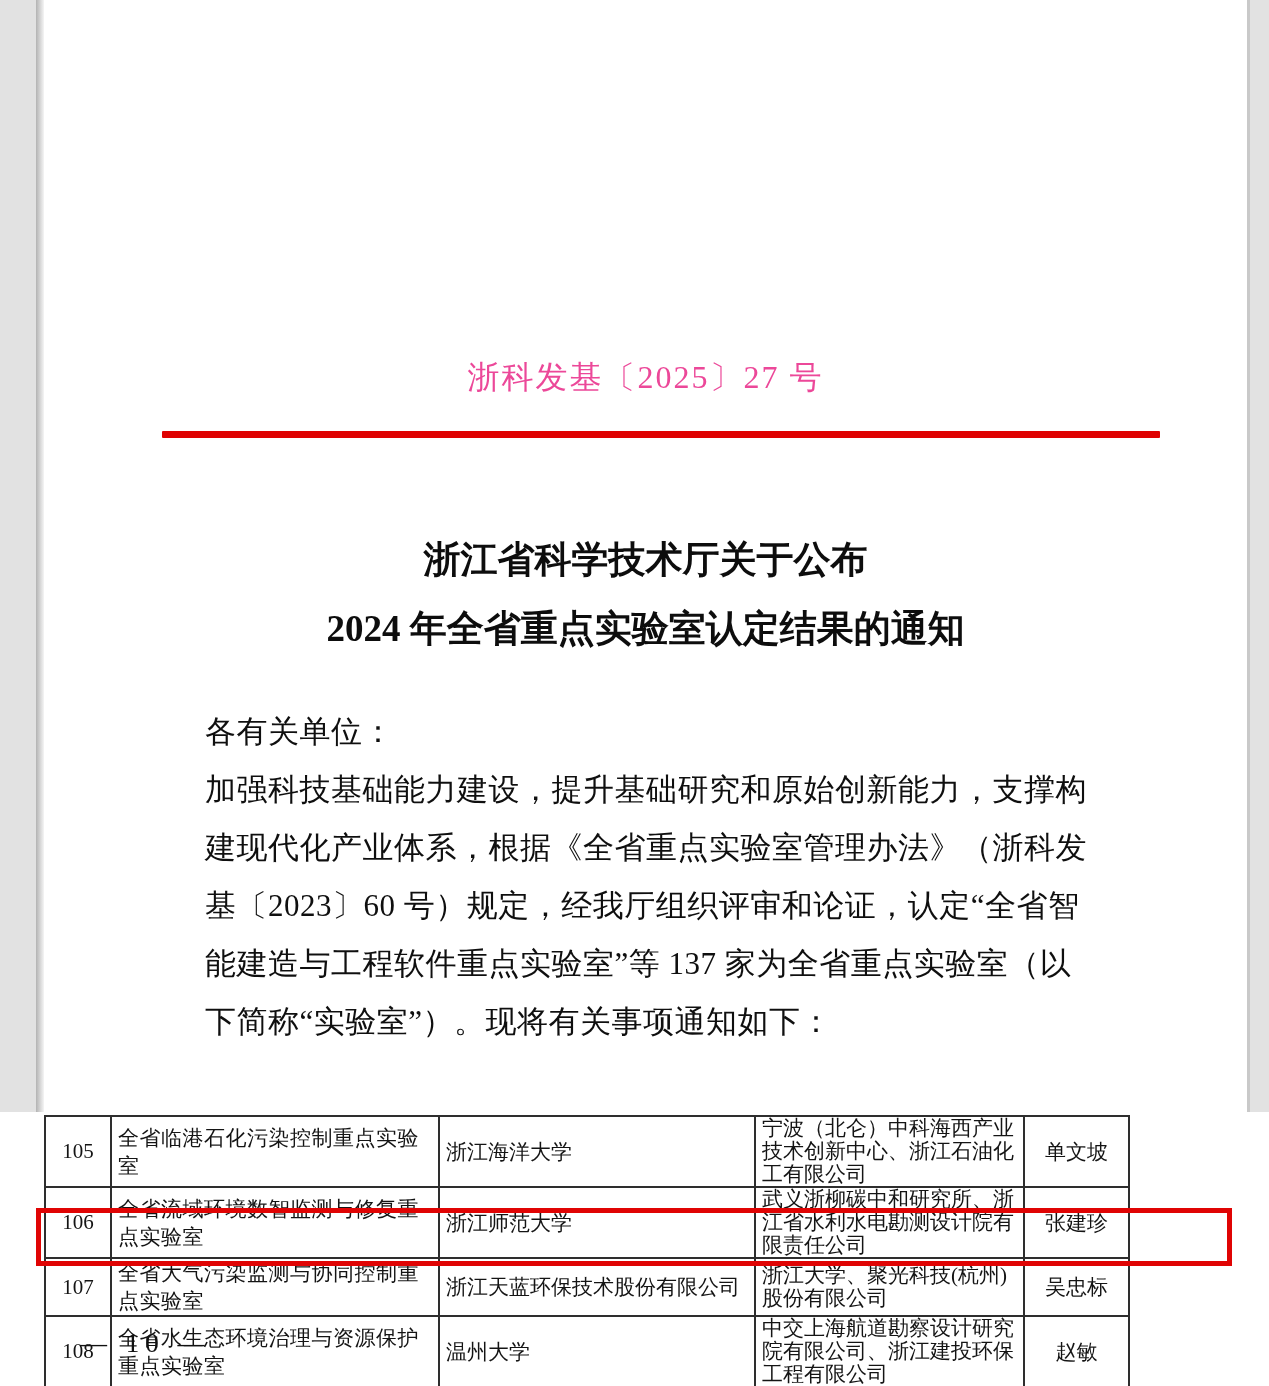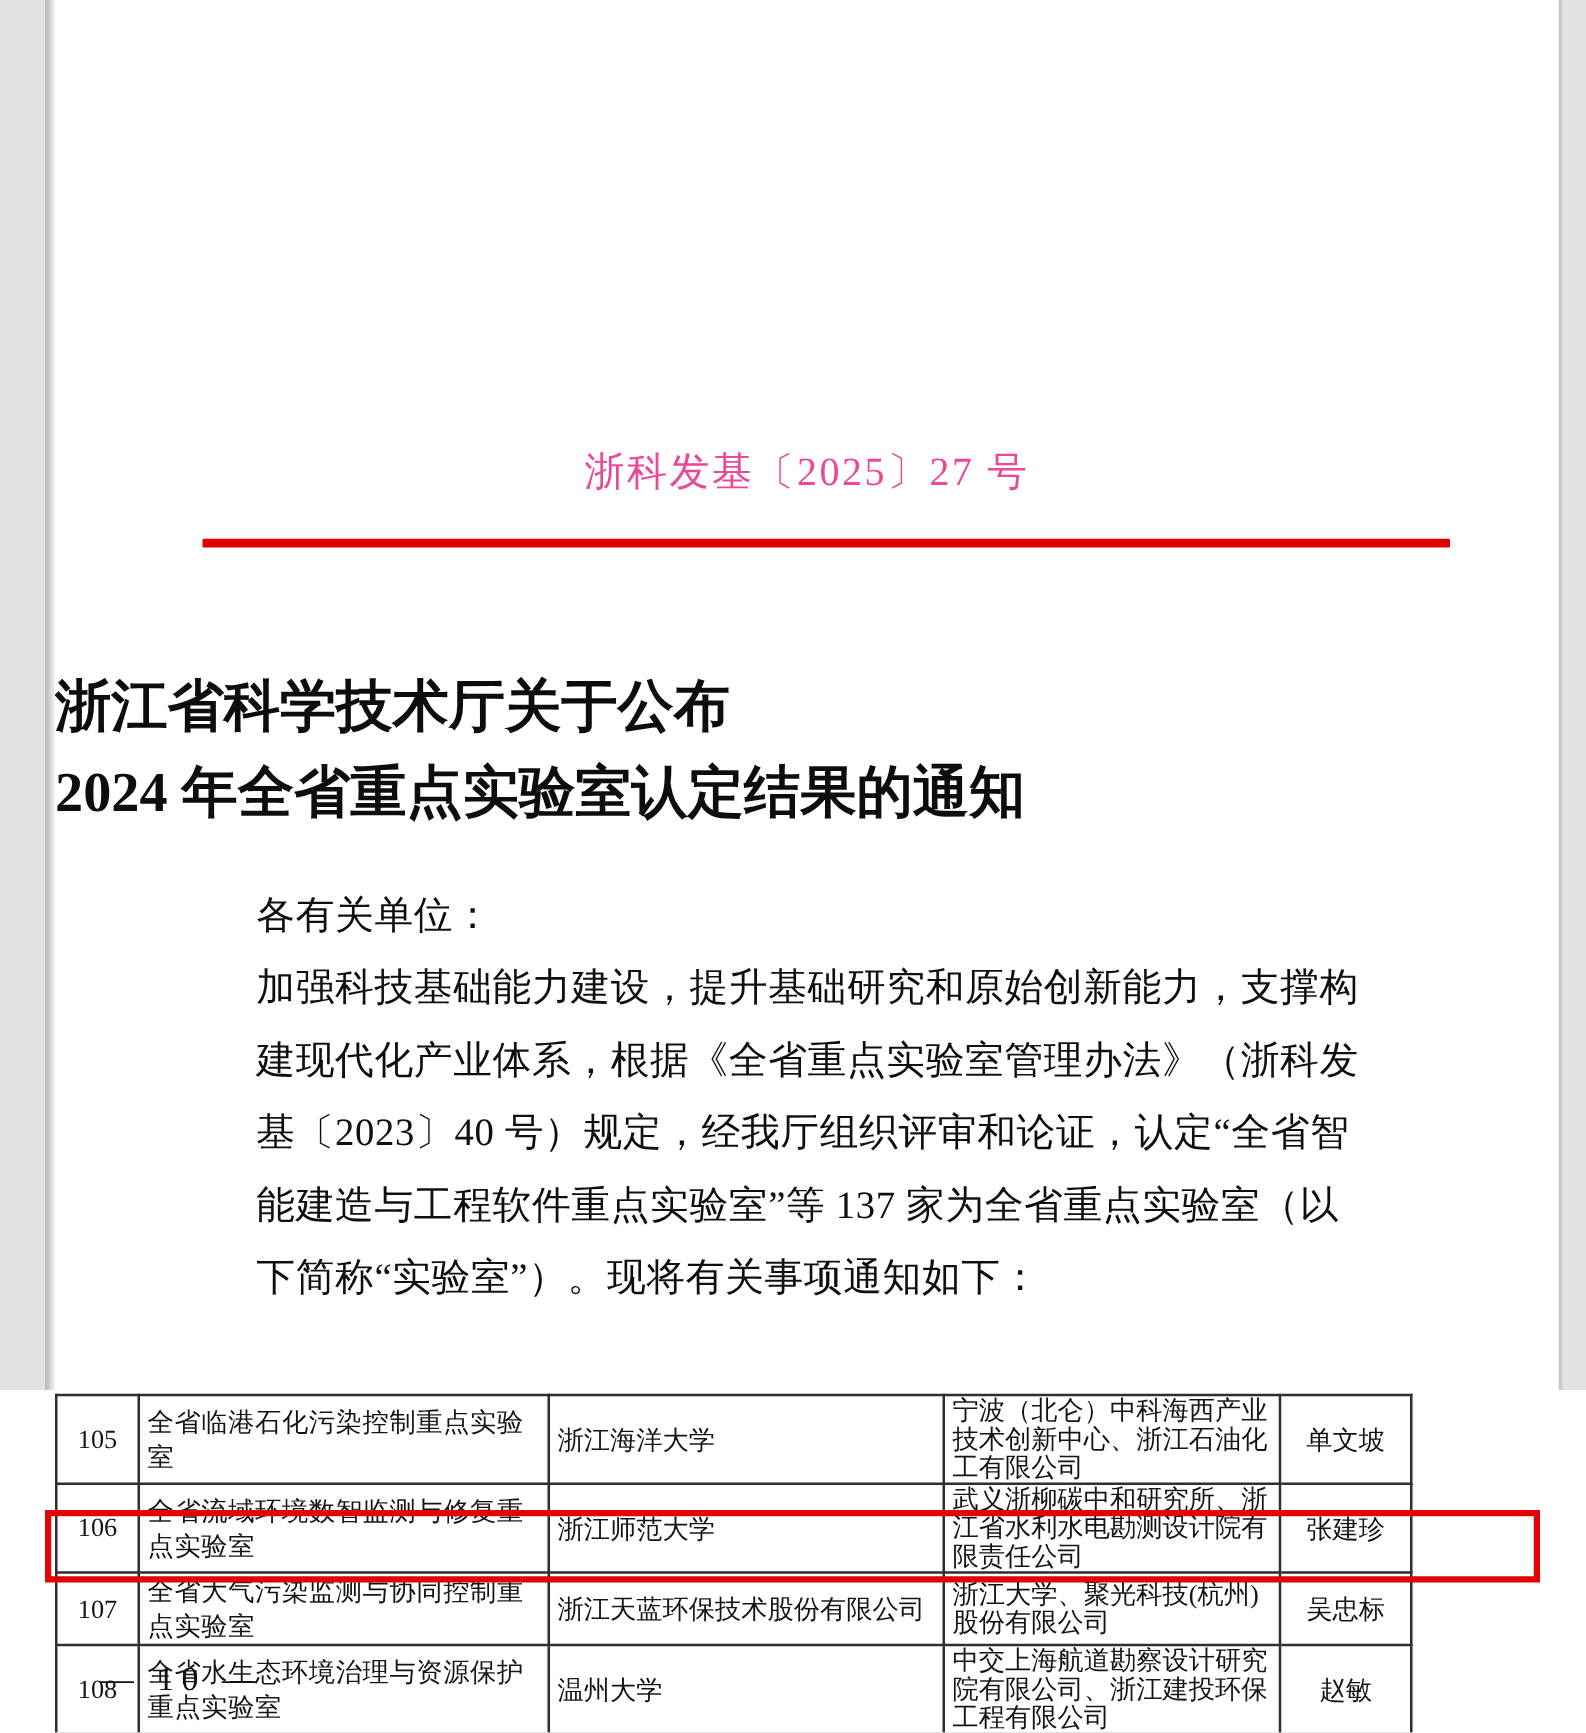--- a/index.html
+++ b/index.html
@@ -34,22 +34,22 @@
   }
   .doc-number{
     position:absolute;left:44px;top:356px;width:1203px;
     text-align:center;font-size:32px;color:#ec4899;letter-spacing:2px;
   }
   .red-rule{
     position:absolute;left:162px;top:431px;width:998px;height:7px;
     background:#df0202;border-radius:1px;
   }
   .notice-title{
-    position:absolute;left:44px;width:1203px;text-align:left;
-    font-size:45px;font-weight:bold;color:#0d0d0d;white-space:nowrap;
+    position:absolute;left:44px;width:1203px;text-align:center;
+    font-size:37px;font-weight:bold;color:#0d0d0d;white-space:nowrap;
   }
   .notice-title.line1{top:535px;}
   .notice-title.line2{top:604px;}
   .body-block{
     position:absolute;left:205px;top:703px;width:930px;
     font-size:31px;color:#0f0f0f;
   }
   .body-line{
     height:58px;line-height:58px;white-space:nowrap;letter-spacing:0.5px;
   }
@@ -104,21 +104,21 @@
 
   <div class="red-rule"></div>
 
   <div class="notice-title line1">浙江省科学技术厅关于公布</div>
   <div class="notice-title line2">2024 年全省重点实验室认定结果的通知</div>
 
   <div class="body-block">
     <div class="body-line">各有关单位：</div>
     <div class="body-line">加强科技基础能力建设，提升基础研究和原始创新能力，支撑构</div>
     <div class="body-line">建现代化产业体系，根据《全省重点实验室管理办法》（浙科发</div>
-    <div class="body-line">基〔2023〕40 号）规定，经我厅组织评审和论证，认定“全省智</div>
+    <div class="body-line">基〔2023〕60 号）规定，经我厅组织评审和论证，认定“全省智</div>
     <div class="body-line">能建造与工程软件重点实验室”等 137 家为全省重点实验室（以</div>
     <div class="body-line">下简称“实验室”）。现将有关事项通知如下：</div>
   </div>
 
   <div class="table-panel">
 
     <table class="result">
       <tbody>
         <tr class="r0">
           <td class="c-no">105</td>

